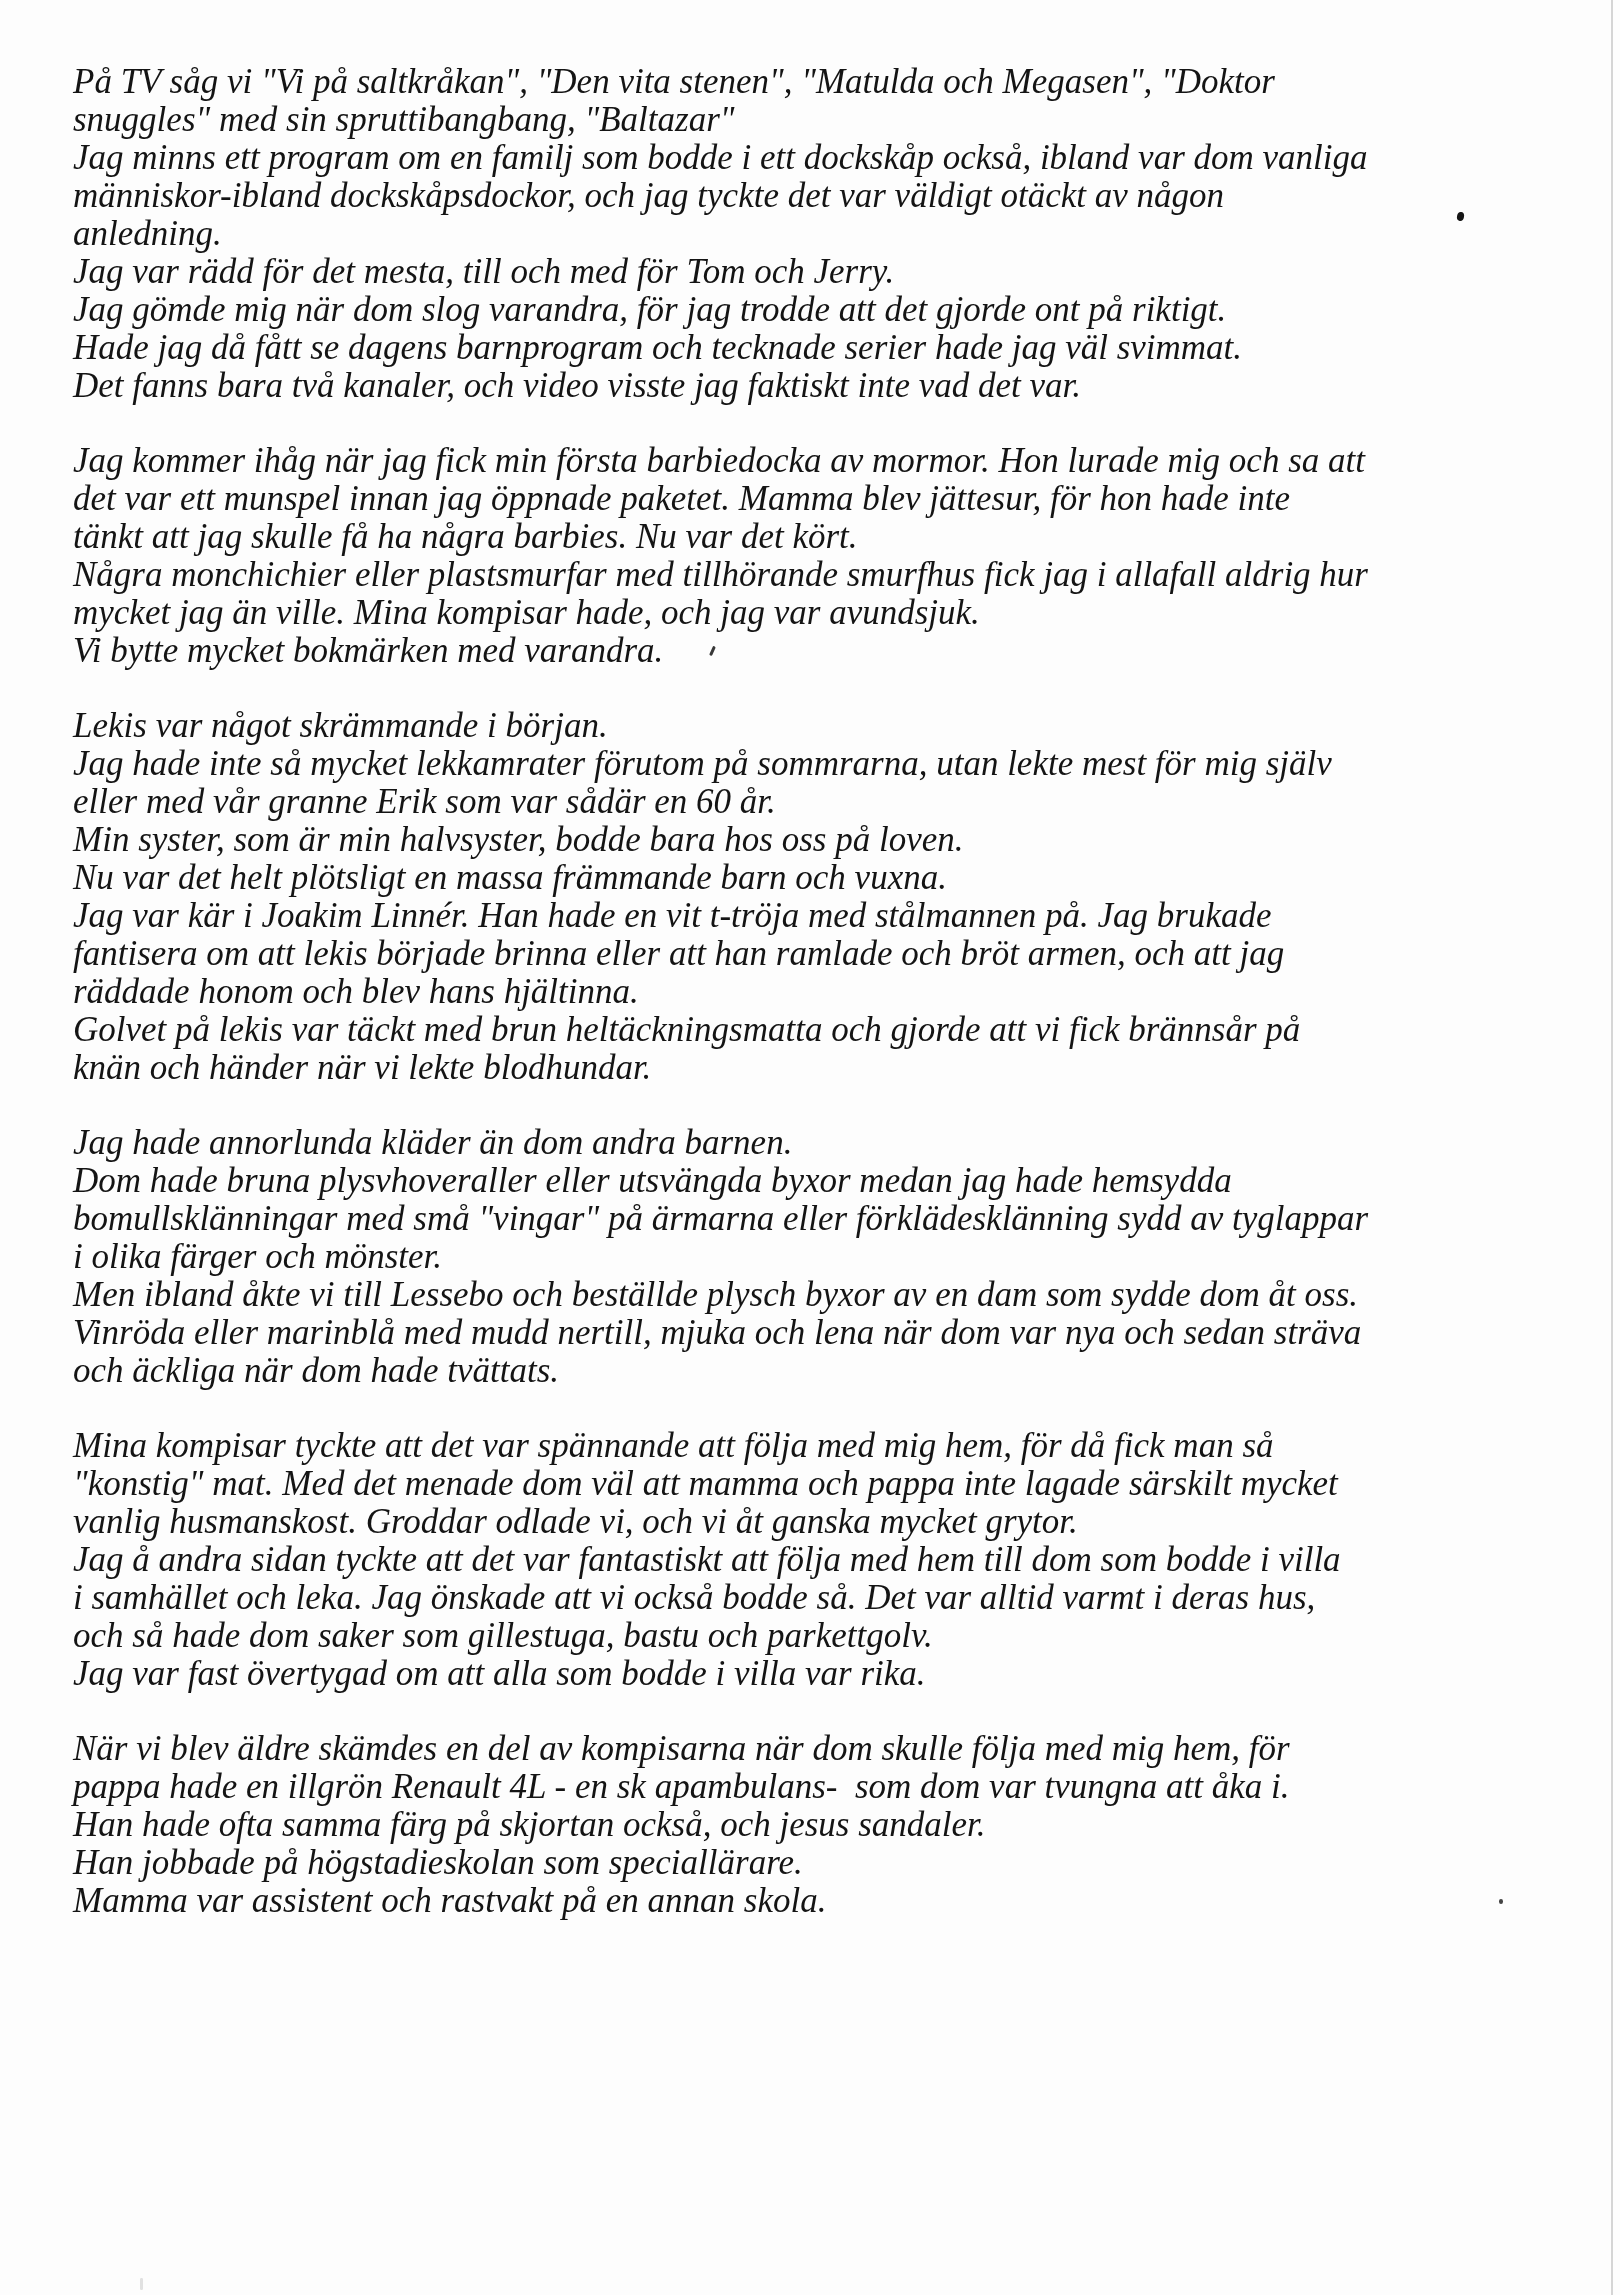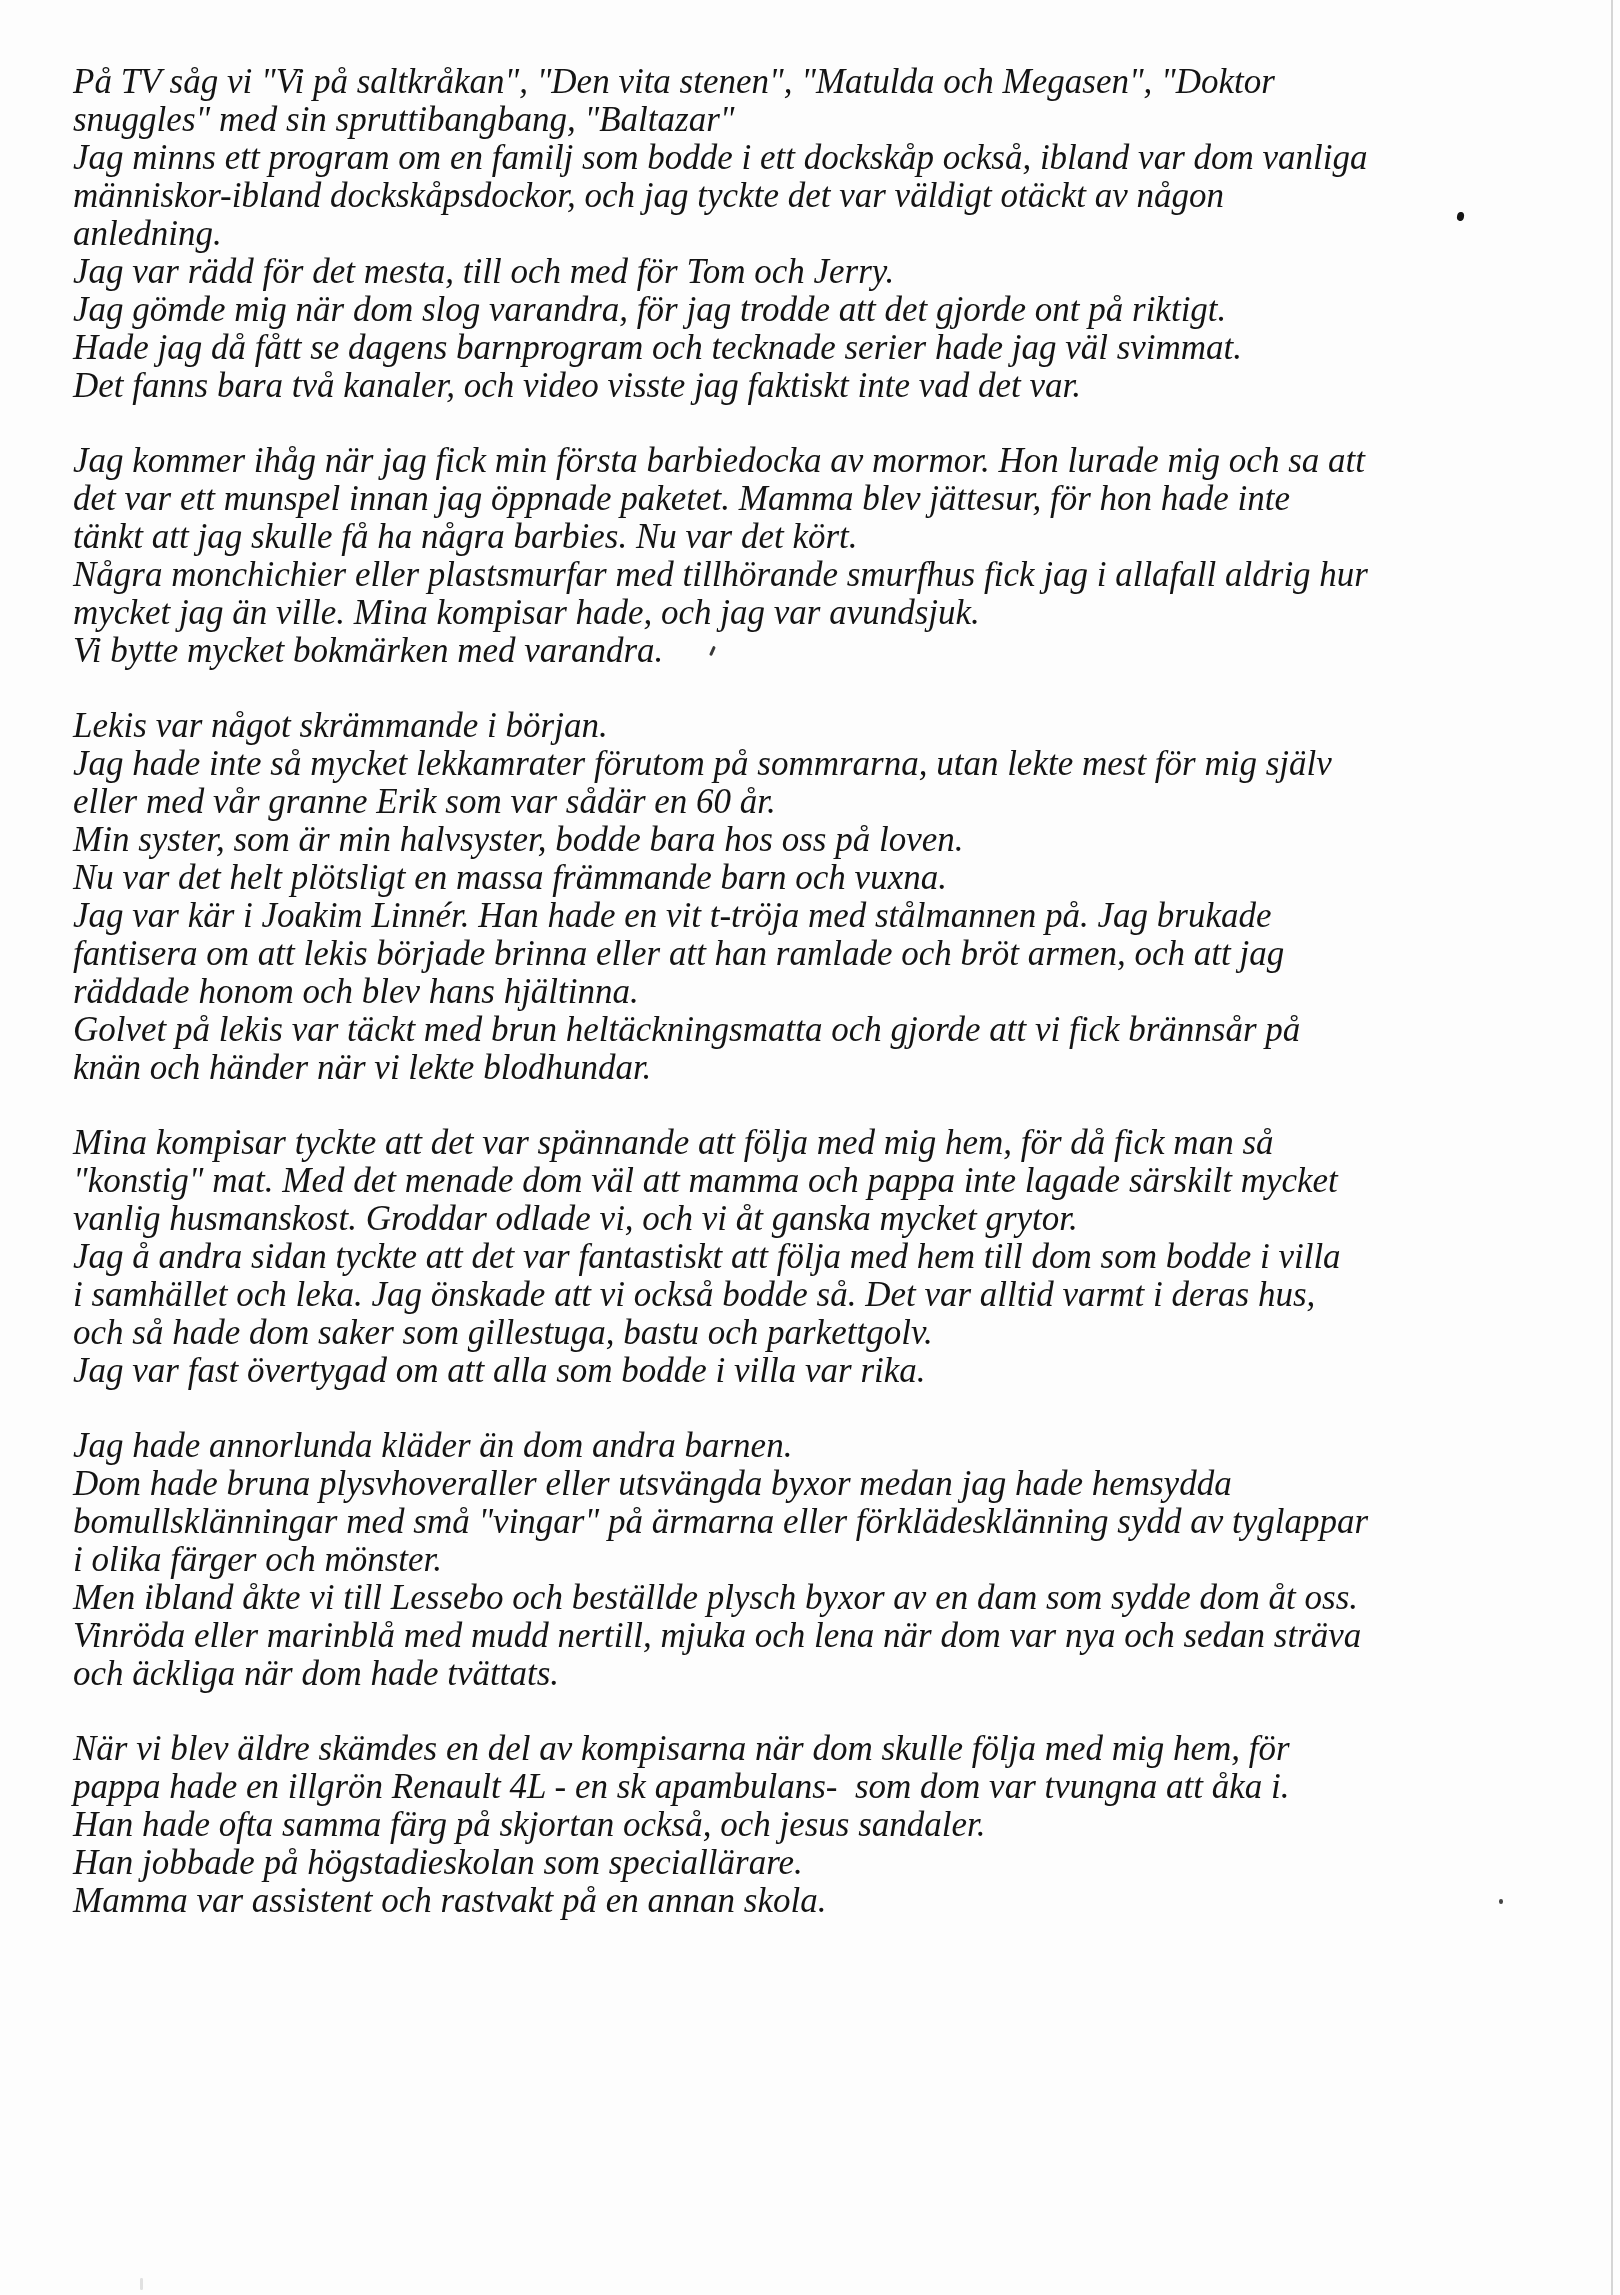--- a/index.html
+++ b/index.html
@@ -103,34 +103,34 @@
       <div class="para">Lekis var något skrämmande i början.
 Jag hade inte så mycket lekkamrater förutom på sommrarna, utan lekte mest för mig själv
 eller med vår granne Erik som var sådär en 60 år.
 Min syster, som är min halvsyster, bodde bara hos oss på loven.
 Nu var det helt plötsligt en massa främmande barn och vuxna.
 Jag var kär i Joakim Linnér. Han hade en vit t-tröja med stålmannen på. Jag brukade
 fantisera om att lekis började brinna eller att han ramlade och bröt armen, och att jag
 räddade honom och blev hans hjältinna.
 Golvet på lekis var täckt med brun heltäckningsmatta och gjorde att vi fick brännsår på
 knän och händer när vi lekte blodhundar.</div>
+      <div class="para">Jag hade annorlunda kläder än dom andra barnen.
+Dom hade bruna plysvhoveraller eller utsvängda byxor medan jag hade hemsydda
+bomullsklänningar med små "vingar" på ärmarna eller förklädesklänning sydd av tyglappar
+i olika färger och mönster.
+Men ibland åkte vi till Lessebo och beställde plysch byxor av en dam som sydde dom åt oss.
+Vinröda eller marinblå med mudd nertill, mjuka och lena när dom var nya och sedan sträva
+och äckliga när dom hade tvättats.</div>
       <div class="para">Mina kompisar tyckte att det var spännande att följa med mig hem, för då fick man så
 "konstig" mat. Med det menade dom väl att mamma och pappa inte lagade särskilt mycket
 vanlig husmanskost. Groddar odlade vi, och vi åt ganska mycket grytor.
 Jag å andra sidan tyckte att det var fantastiskt att följa med hem till dom som bodde i villa
 i samhället och leka. Jag önskade att vi också bodde så. Det var alltid varmt i deras hus,
 och så hade dom saker som gillestuga, bastu och parkettgolv.
 Jag var fast övertygad om att alla som bodde i villa var rika.</div>
-      <div class="para">Jag hade annorlunda kläder än dom andra barnen.
-Dom hade bruna plysvhoveraller eller utsvängda byxor medan jag hade hemsydda
-bomullsklänningar med små "vingar" på ärmarna eller förklädesklänning sydd av tyglappar
-i olika färger och mönster.
-Men ibland åkte vi till Lessebo och beställde plysch byxor av en dam som sydde dom åt oss.
-Vinröda eller marinblå med mudd nertill, mjuka och lena när dom var nya och sedan sträva
-och äckliga när dom hade tvättats.</div>
       <div class="para">När vi blev äldre skämdes en del av kompisarna när dom skulle följa med mig hem, för
 pappa hade en illgrön Renault 4L - en sk apambulans-  som dom var tvungna att åka i.
 Han hade ofta samma färg på skjortan också, och jesus sandaler.
 Han jobbade på högstadieskolan som speciallärare.
 Mamma var assistent och rastvakt på en annan skola.</div>
     </div>
   <div class="speck speck-dot-right"></div>
   <div class="speck speck-tick-mid"></div>
   <div class="speck speck-dot-bottom"></div>
   <div class="speck speck-faint-bottom-left"></div>

